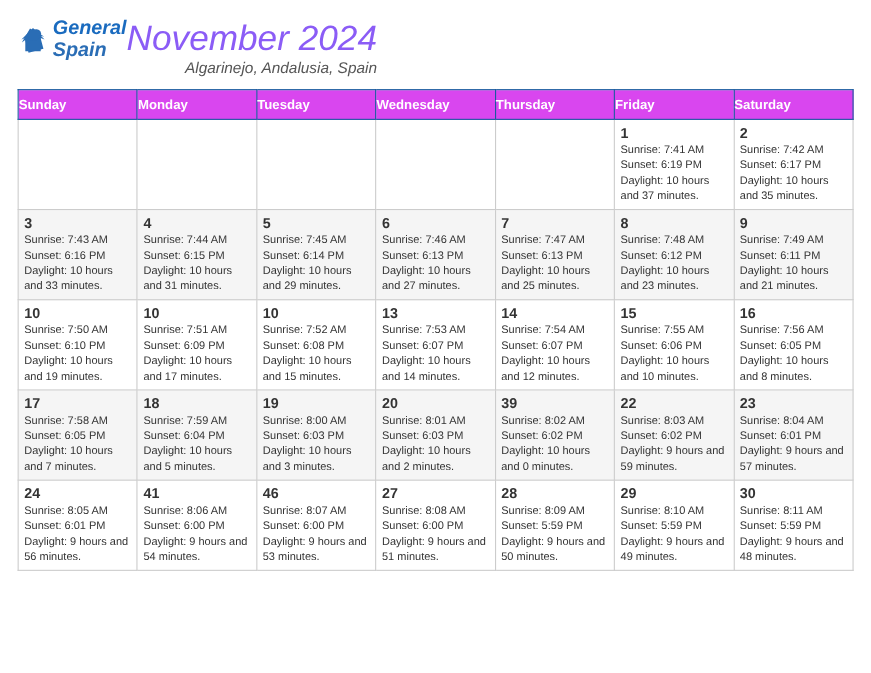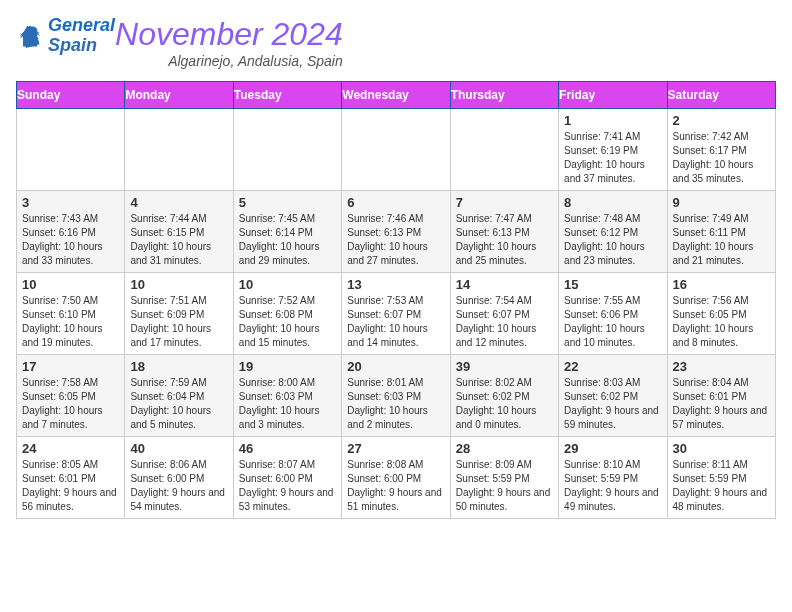--- a/index.html
+++ b/index.html
@@ -225,21 +225,21 @@
           <span class="day-num">23</span>
           <div class="day-info">Sunrise: 8:04 AM<br>Sunset: 6:01 PM<br>Daylight: 9 hours and 57 minutes.</div>
         </td>
       </tr>
       <tr>
         <td>
           <span class="day-num">24</span>
           <div class="day-info">Sunrise: 8:05 AM<br>Sunset: 6:01 PM<br>Daylight: 9 hours and 56 minutes.</div>
         </td>
         <td>
-          <span class="day-num">40</span>
+          <span class="day-num">41</span>
           <div class="day-info">Sunrise: 8:06 AM<br>Sunset: 6:00 PM<br>Daylight: 9 hours and 54 minutes.</div>
         </td>
         <td>
           <span class="day-num">46</span>
           <div class="day-info">Sunrise: 8:07 AM<br>Sunset: 6:00 PM<br>Daylight: 9 hours and 53 minutes.</div>
         </td>
         <td>
           <span class="day-num">27</span>
           <div class="day-info">Sunrise: 8:08 AM<br>Sunset: 6:00 PM<br>Daylight: 9 hours and 51 minutes.</div>
         </td>

